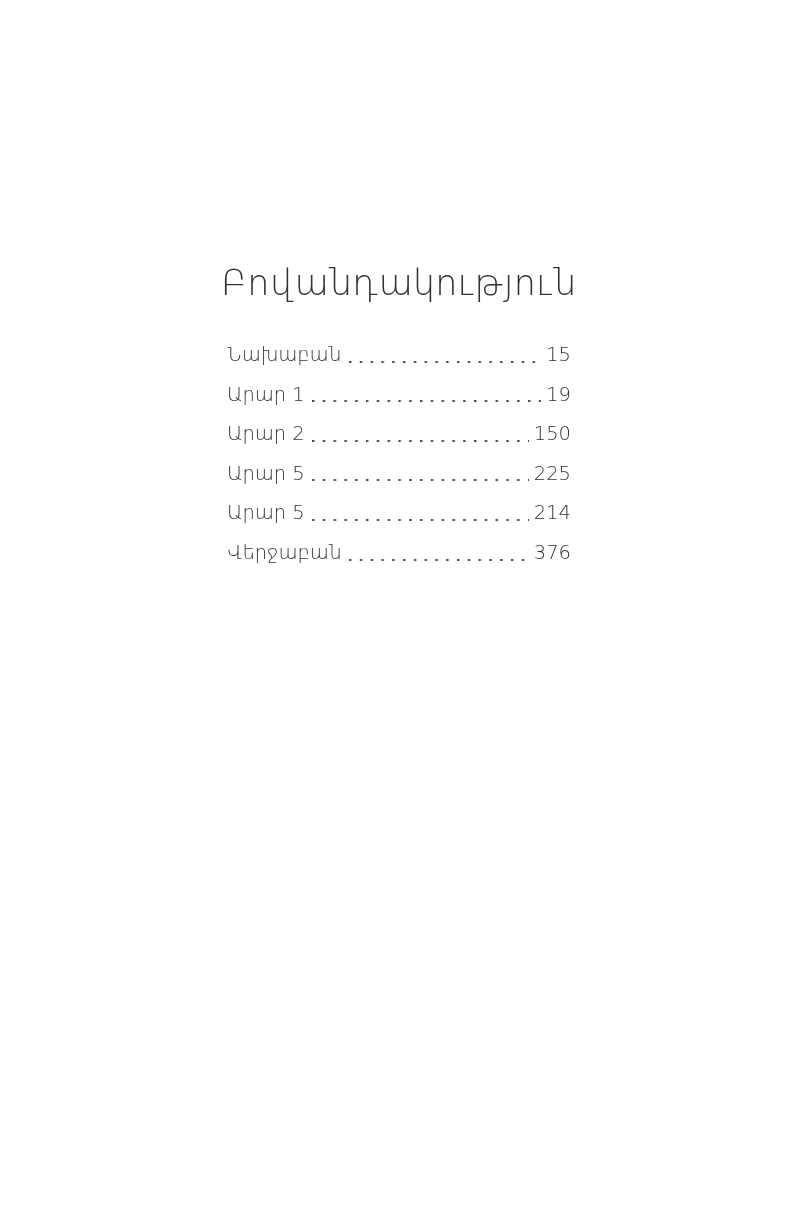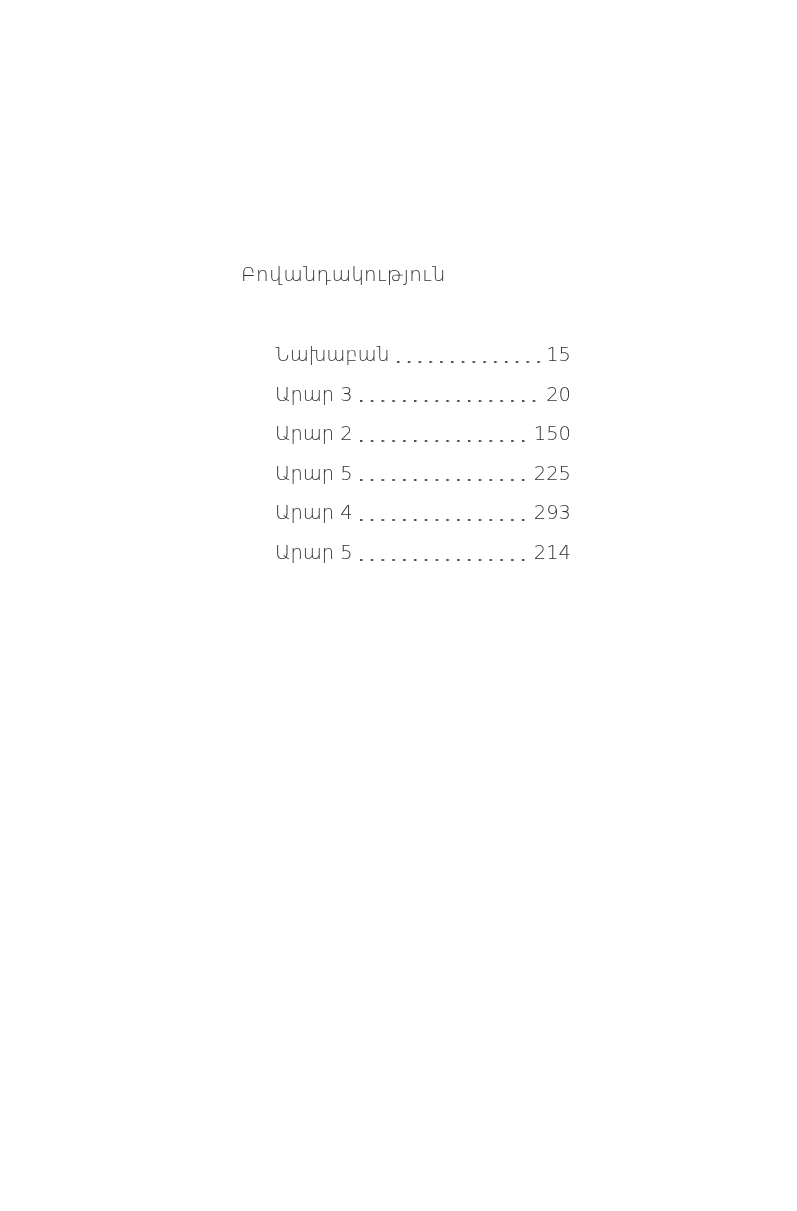--- a/index.html
+++ b/index.html
@@ -12,24 +12,24 @@
     overflow: hidden;
   }
   .page {
     position: relative;
     width: 797px;
     height: 1211px;
     background: #ffffff;
   }
   .toc-title {
     position: absolute;
-    left: 241px;
+    left: 221px;
     top: 262px;
     margin: 0;
-    font-size: 20px;
+    font-size: 35px;
     font-weight: 300;
     letter-spacing: 0.2px;
     color: #333333;
     line-height: 1.2;
   }
   .toc-list {
     position: absolute;
     left: 227px;
     top: 343px;
     width: 344px;
@@ -40,21 +40,20 @@
     height: 24px;
     margin-bottom: 15.6px;
     font-size: 19.5px;
     font-weight: 300;
     color: #333333;
     line-height: 24px;
   }
   .toc-row .label {
     white-space: nowrap;
     flex: 0 0 auto;
-    margin-left: 48px;
   }
   .toc-row .leader {
     flex: 1 1 auto;
     height: 2.4px;
     margin: 0 5px 4px 7px;
     background-image: radial-gradient(circle at 1.3px 1.2px, #4d4d4d 1.15px, transparent 1.45px);
     background-size: 10.8px 2.4px;
     background-repeat: repeat-x;
     min-width: 10px;
   }
@@ -71,44 +70,44 @@
   <h1 class="toc-title">Բովանդակություն</h1>
 
   <div class="toc-list">
   <div class="toc-row">
     <span class="label">Նախաբան</span>
     <span class="leader"></span>
     <span class="pagenum">15</span>
   </div>
 
   <div class="toc-row">
-    <span class="label">Արար 3</span>
+    <span class="label">Արար 1</span>
     <span class="leader"></span>
-    <span class="pagenum">20</span>
+    <span class="pagenum">19</span>
   </div>
 
   <div class="toc-row">
     <span class="label">Արար 2</span>
     <span class="leader"></span>
     <span class="pagenum">150</span>
   </div>
 
   <div class="toc-row">
     <span class="label">Արար 5</span>
     <span class="leader"></span>
     <span class="pagenum">225</span>
   </div>
 
-  <div class="toc-row">
-    <span class="label">Արար 4</span>
-    <span class="leader"></span>
-    <span class="pagenum">293</span>
-  </div>
 
   <div class="toc-row">
     <span class="label">Արար 5</span>
     <span class="leader"></span>
     <span class="pagenum">214</span>
   </div>
 
+  <div class="toc-row">
+    <span class="label">Վերջաբան</span>
+    <span class="leader"></span>
+    <span class="pagenum">376</span>
+  </div>
 
 </div>
 </div>
 
 </body></html>

